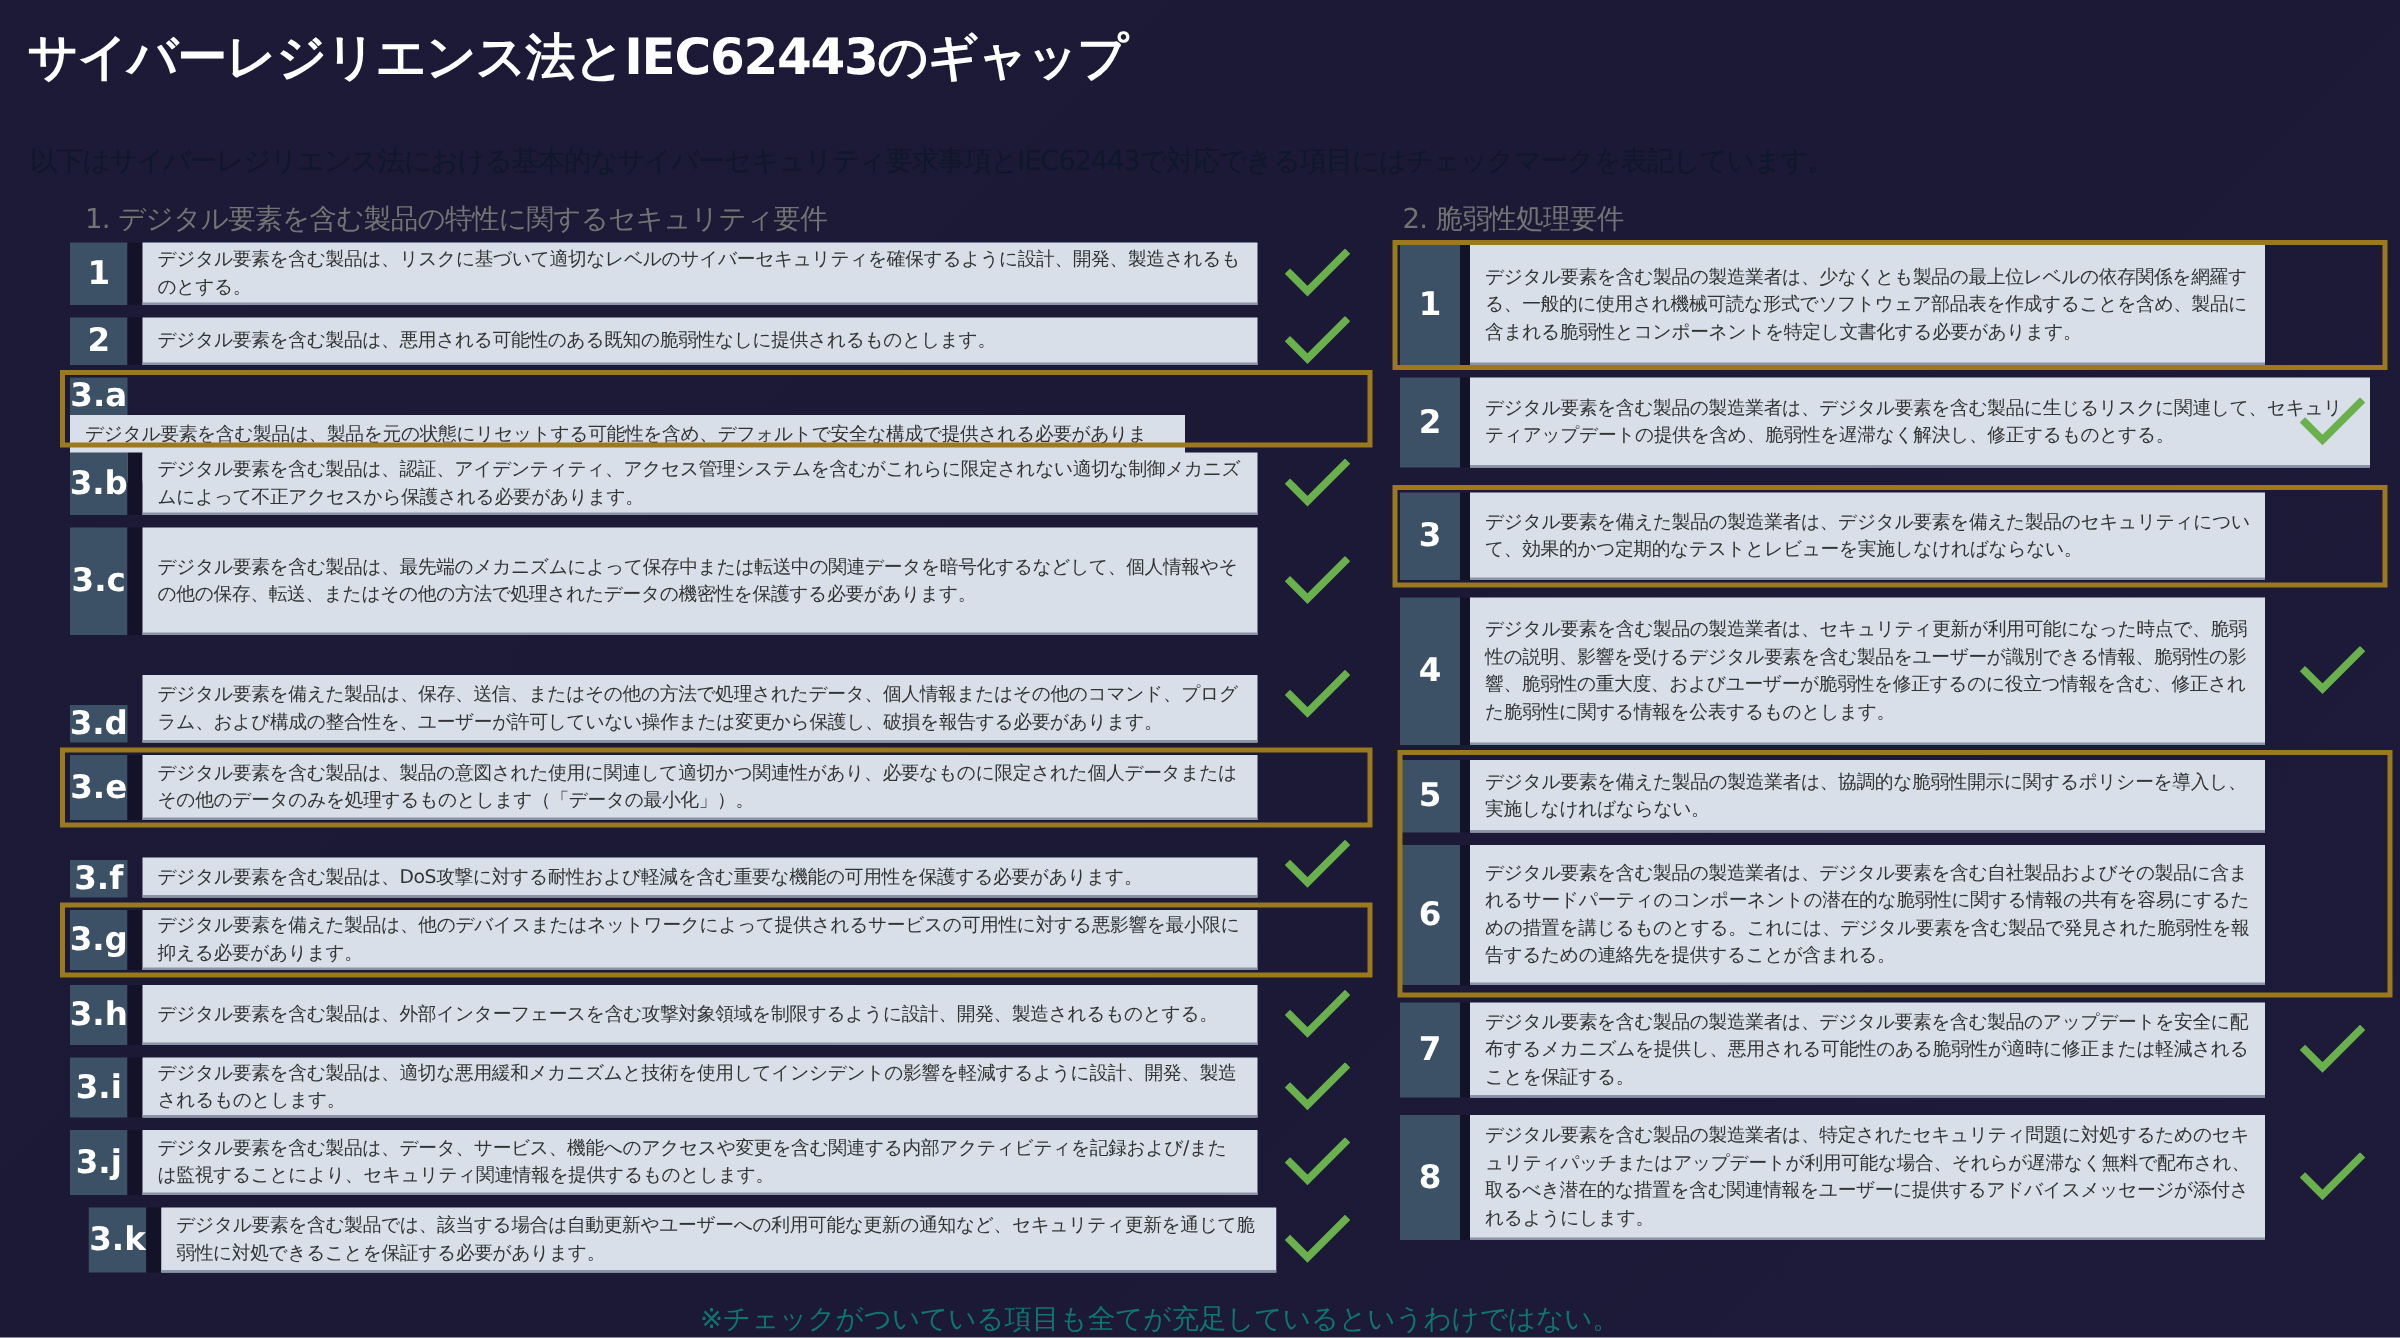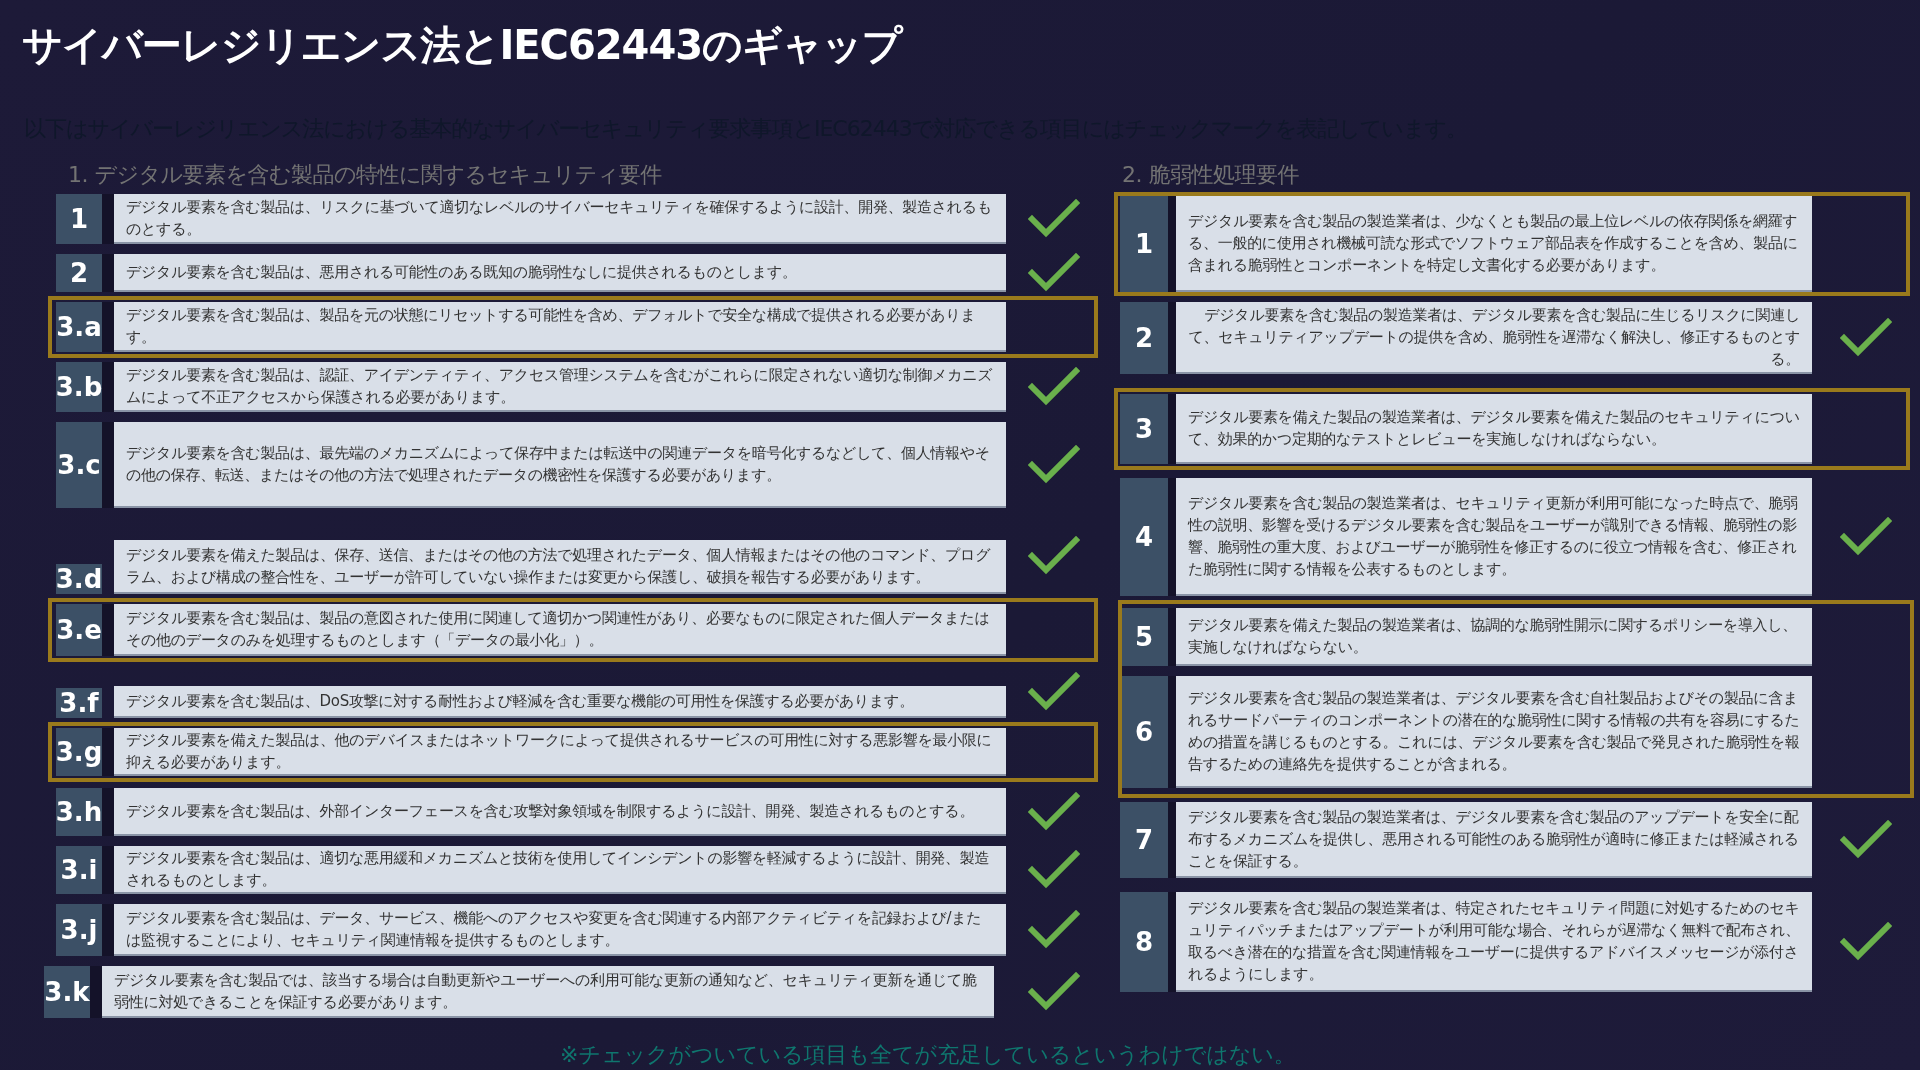--- a/index.html
+++ b/index.html
@@ -63,21 +63,21 @@
         <polyline points="4,20 18,34 48,4" fill="none" stroke="#6ab04c" stroke-width="6" stroke-linecap="square"></polyline>
       </svg></div>
     <div class="row" style="left: 56px; top: 254px; height: 38px;">
       <div class="num" style="width: 46px;">2</div>
       <div class="gap" style="width: 12px;"></div>
       <div class="text" style="width: 892px;">デジタル要素を含む製品は、悪用される可能性のある既知の脆弱性なしに提供されるものとします。</div>
     </div>
     <div class="check" style="left: 1028px; top: 253px;"><svg viewBox="0 0 52 40" width="52" height="40">
         <polyline points="4,20 18,34 48,4" fill="none" stroke="#6ab04c" stroke-width="6" stroke-linecap="square"></polyline>
       </svg></div>
-    <div class="row" style="left: 56px; top: 302px; height: 50px;">
+    <div class="row" style="left: 56px; top: 302px; height: 50px; flex-direction: column;">
       <div class="num" style="width: 46px;">3.a</div>
       <div class="gap" style="width: 12px;"></div>
       <div class="text" style="width: 892px;">デジタル要素を含む製品は、製品を元の状態にリセットする可能性を含め、デフォルトで安全な構成で提供される必要があります。</div>
     </div>
     <div class="row" style="left: 56px; top: 362px; height: 50px;">
       <div class="num" style="width: 46px;">3.b</div>
       <div class="gap" style="width: 12px;"></div>
       <div class="text" style="width: 892px;">デジタル要素を含む製品は、認証、アイデンティティ、アクセス管理システムを含むがこれらに限定されない適切な制御メカニズムによって不正アクセスから保護される必要があります。</div>
     </div>
     <div class="check" style="left: 1028px; top: 367px;"><svg viewBox="0 0 52 40" width="52" height="40">
@@ -134,21 +134,21 @@
         <polyline points="4,20 18,34 48,4" fill="none" stroke="#6ab04c" stroke-width="6" stroke-linecap="square"></polyline>
       </svg></div>
     <div class="row" style="left: 56px; top: 904px; height: 52px;">
       <div class="num" style="width: 46px;">3.j</div>
       <div class="gap" style="width: 12px;"></div>
       <div class="text" style="width: 892px;">デジタル要素を含む製品は、データ、サービス、機能へのアクセスや変更を含む関連する内部アクティビティを記録および/または監視することにより、セキュリティ関連情報を提供するものとします。</div>
     </div>
     <div class="check" style="left: 1028px; top: 910px;"><svg viewBox="0 0 52 40" width="52" height="40">
         <polyline points="4,20 18,34 48,4" fill="none" stroke="#6ab04c" stroke-width="6" stroke-linecap="square"></polyline>
       </svg></div>
-    <div class="row" style="left: 44px; top: 966px; height: 52px;">
+    <div class="row" style="left: 71px; top: 966px; height: 52px;">
       <div class="num" style="width: 46px;">3.k</div>
       <div class="gap" style="width: 12px;"></div>
       <div class="text" style="width: 892px;">デジタル要素を含む製品では、該当する場合は自動更新やユーザーへの利用可能な更新の通知など、セキュリティ更新を通じて脆弱性に対処できることを保証する必要があります。</div>
     </div>
     <div class="check" style="left: 1028px; top: 972px;"><svg viewBox="0 0 52 40" width="52" height="40">
         <polyline points="4,20 18,34 48,4" fill="none" stroke="#6ab04c" stroke-width="6" stroke-linecap="square"></polyline>
       </svg></div>
     <div class="highlight" style="left: 48px; top: 296px; width: 1050px; height: 62px;"></div>
     <div class="highlight" style="left: 48px; top: 598px; width: 1050px; height: 64px;"></div>
     <div class="highlight" style="left: 48px; top: 722px; width: 1050px; height: 60px;"></div>
@@ -156,21 +156,21 @@
 
 <div id="s2">
     <div class="row" style="left: 1120px; top: 196px; height: 96px;">
       <div class="num" style="width: 48px;">1</div>
       <div class="gap" style="width: 8px;"></div>
       <div class="text" style="width: 636px;">デジタル要素を含む製品の製造業者は、少なくとも製品の最上位レベルの依存関係を網羅する、一般的に使用され機械可読な形式でソフトウェア部品表を作成することを含め、製品に含まれる脆弱性とコンポーネントを特定し文書化する必要があります。</div>
     </div>
     <div class="row" style="left: 1120px; top: 302px; height: 72px;">
       <div class="num" style="width: 48px;">2</div>
       <div class="gap" style="width: 8px;"></div>
-      <div class="text" style="width: 636px; text-align: right;">デジタル要素を含む製品の製造業者は、デジタル要素を含む製品に生じるリスクに関連して、セキュリティアップデートの提供を含め、脆弱性を遅滞なく解決し、修正するものとする。</div>
+      <div class="text" style="width: 720px;">デジタル要素を含む製品の製造業者は、デジタル要素を含む製品に生じるリスクに関連して、セキュリティアップデートの提供を含め、脆弱性を遅滞なく解決し、修正するものとする。</div>
     </div>
     <div class="check" style="left: 1840px; top: 318px;"><svg viewBox="0 0 52 40" width="52" height="40">
         <polyline points="4,20 18,34 48,4" fill="none" stroke="#6ab04c" stroke-width="6" stroke-linecap="square"></polyline>
       </svg></div>
     <div class="row" style="left: 1120px; top: 394px; height: 70px;">
       <div class="num" style="width: 48px;">3</div>
       <div class="gap" style="width: 8px;"></div>
       <div class="text" style="width: 636px;">デジタル要素を備えた製品の製造業者は、デジタル要素を備えた製品のセキュリティについて、効果的かつ定期的なテストとレビューを実施しなければならない。</div>
     </div>
     <div class="row" style="left: 1120px; top: 478px; height: 118px;">

